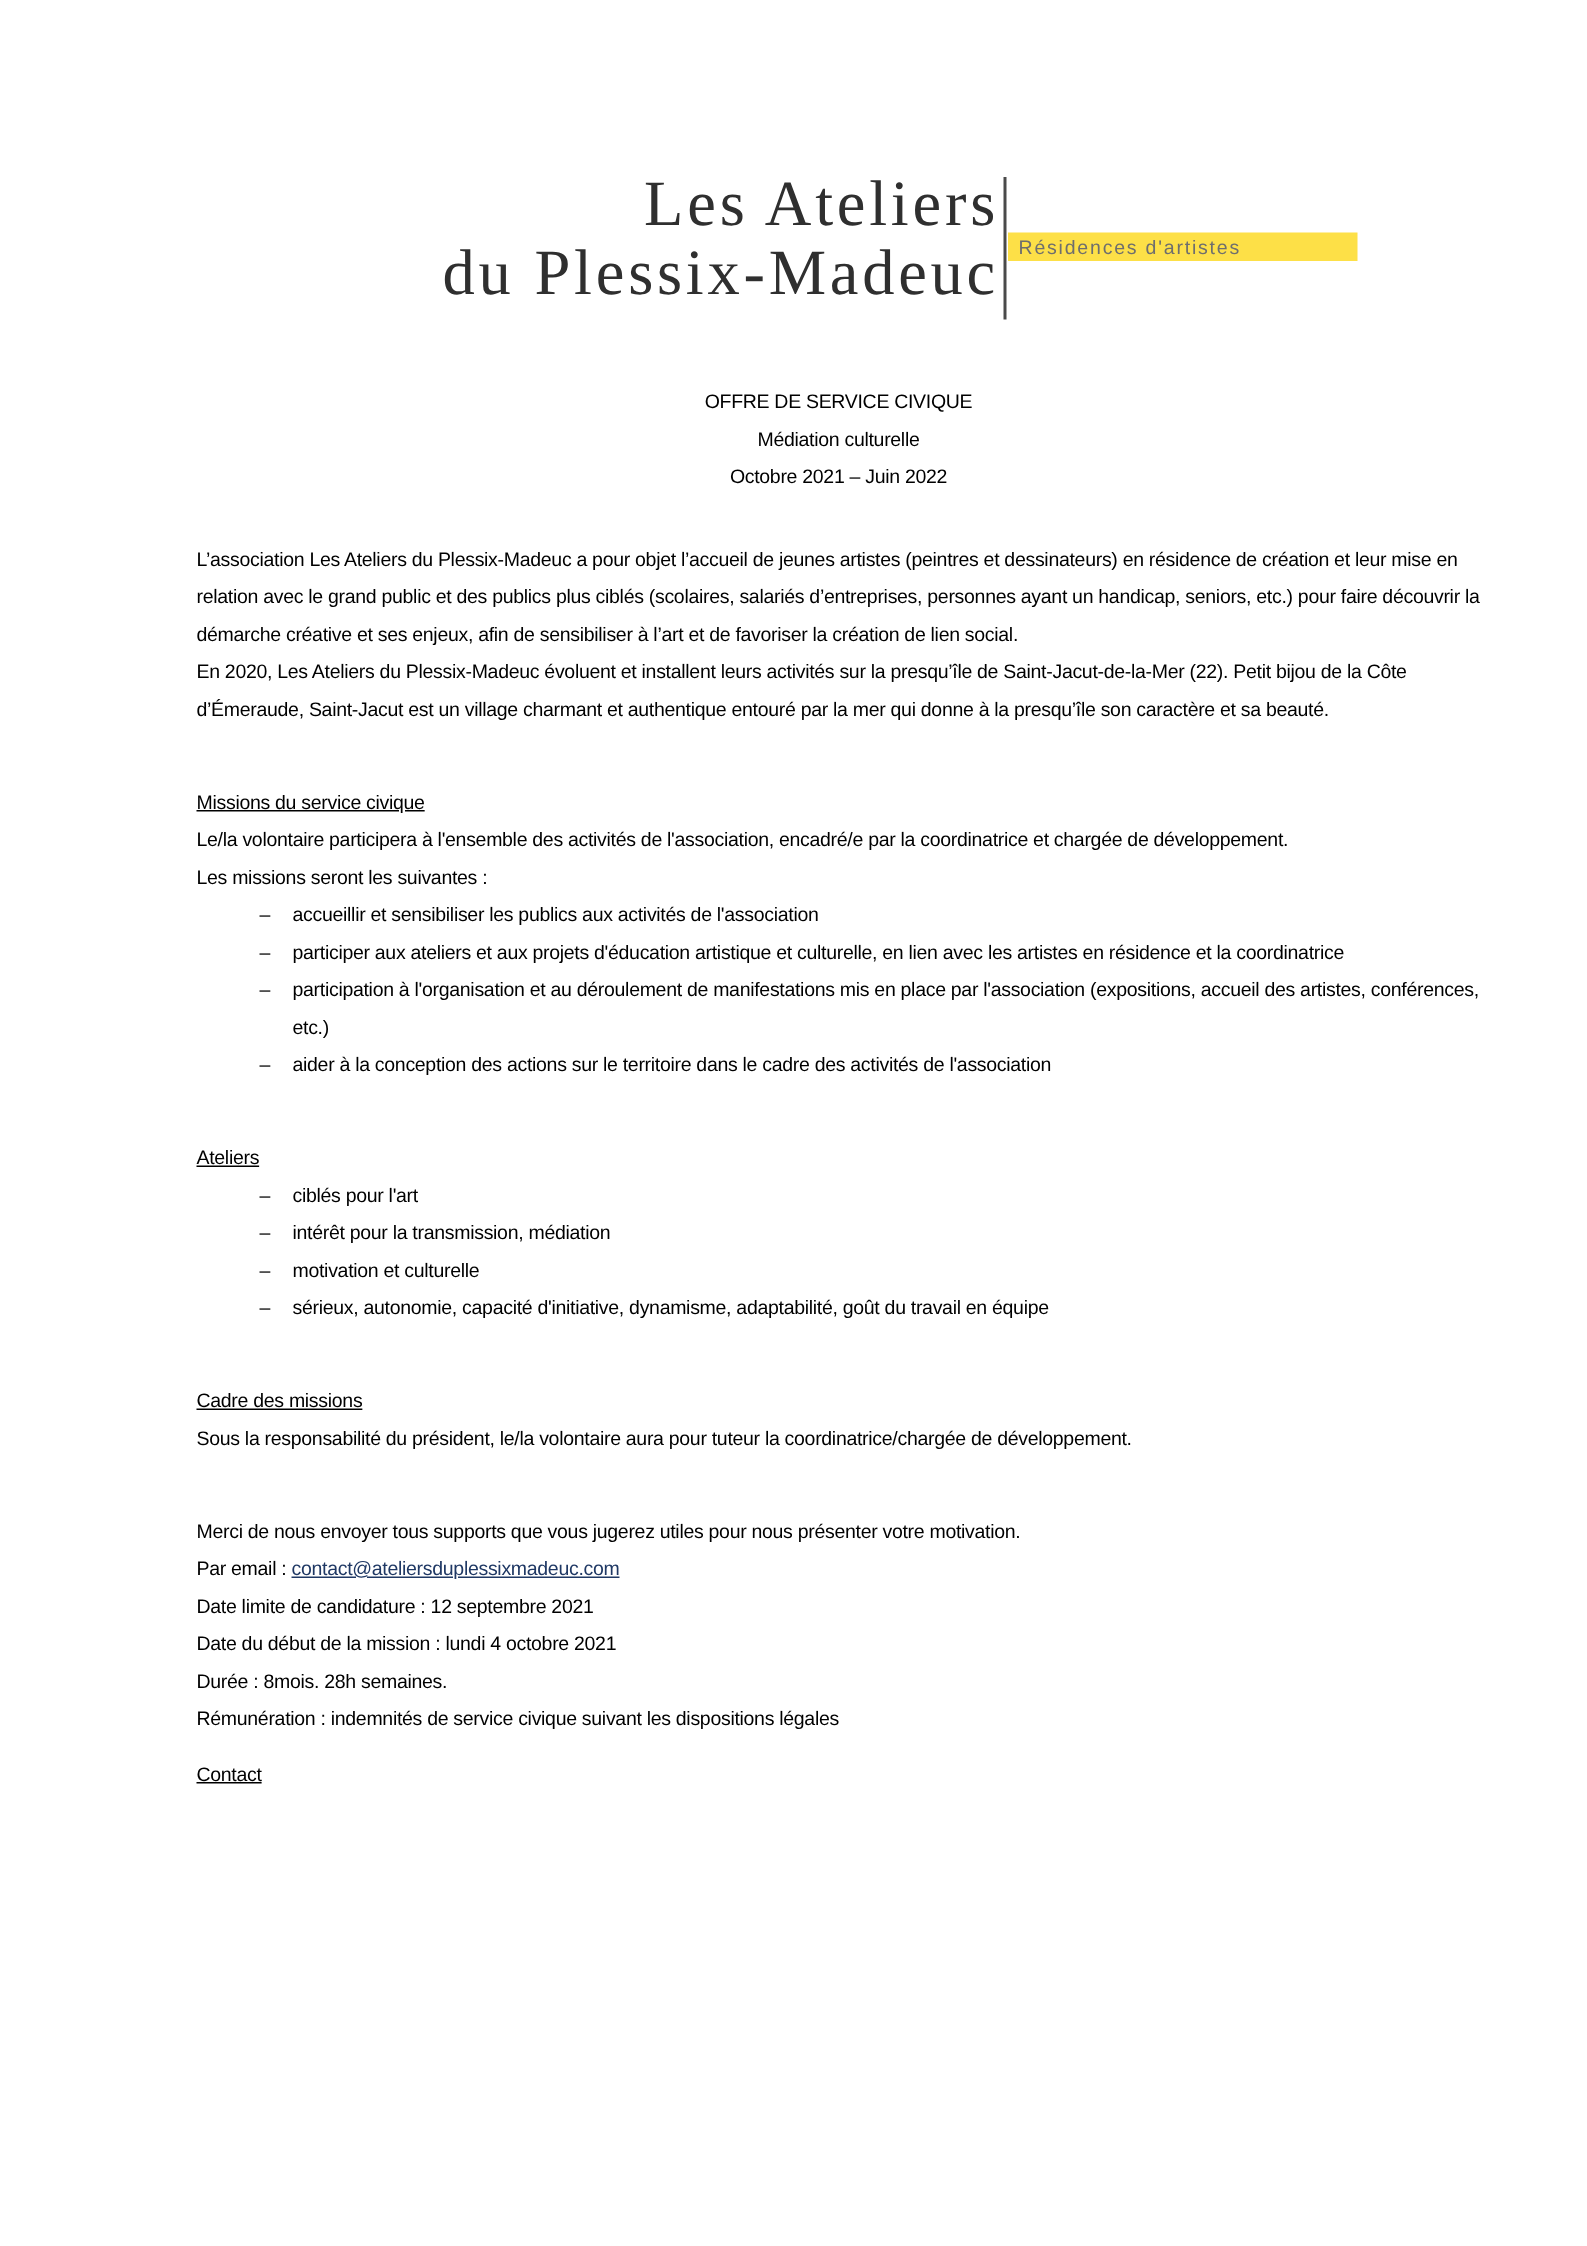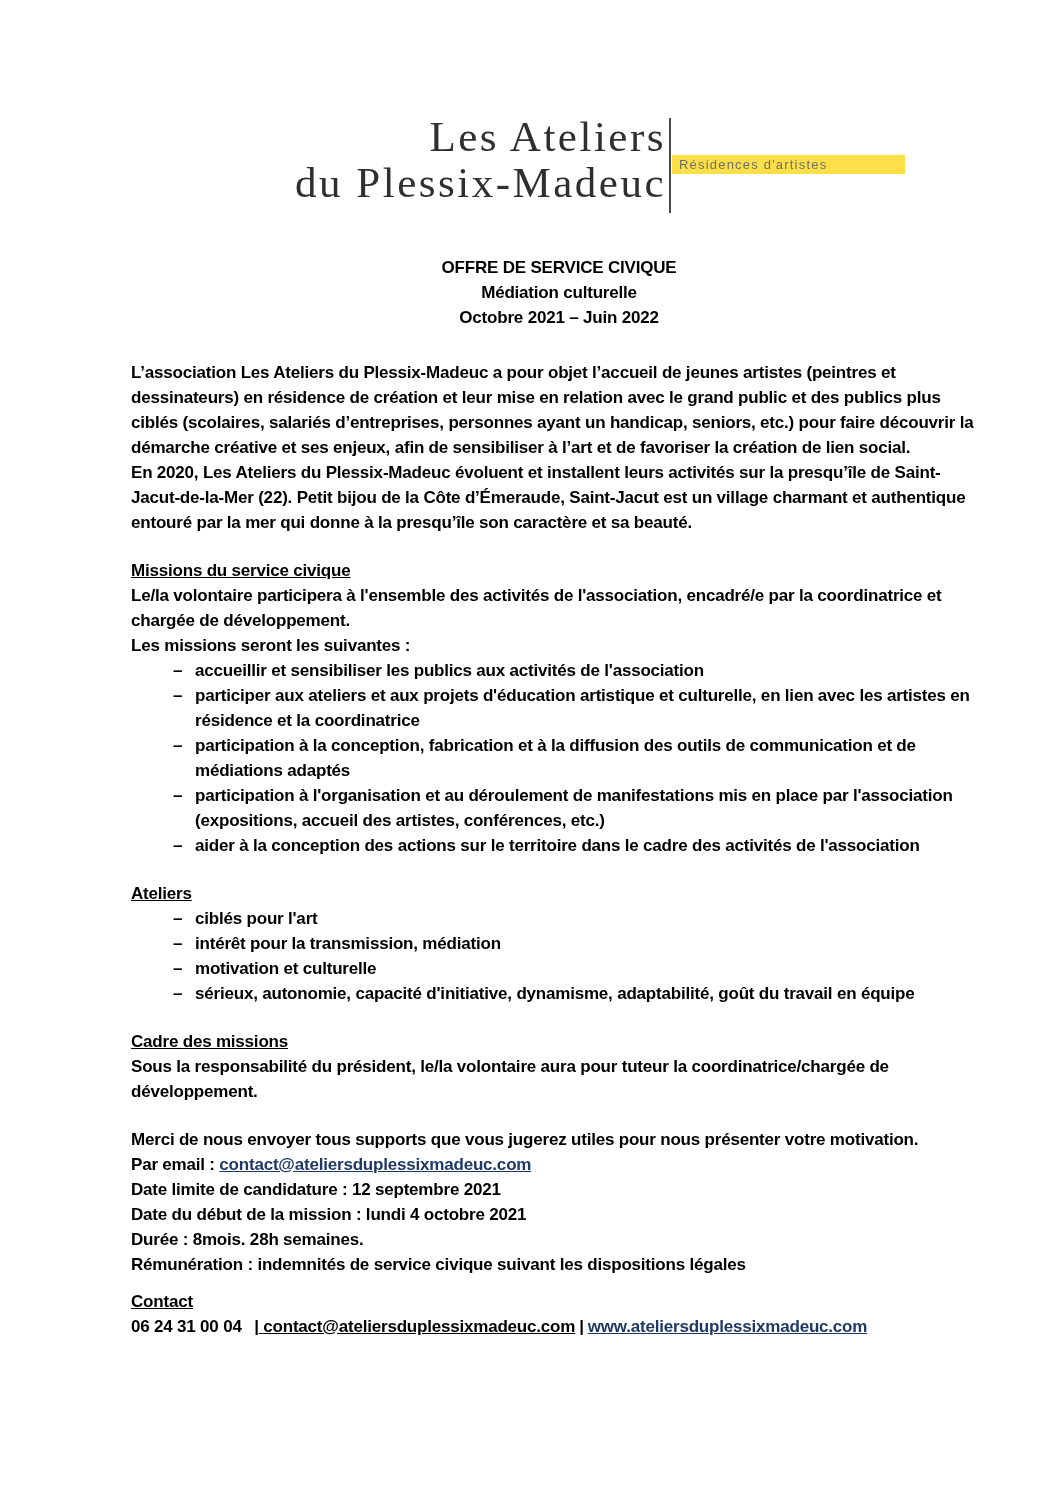--- a/index.html
+++ b/index.html
@@ -58,35 +58,35 @@
     color: #6e6e6e;
     padding-left: 7px;
     box-sizing: border-box;
     white-space: nowrap;
   }
 
   
   .doc {
     margin-left: 103px;
     width: 856px;
-    font-size: 17px;
-    font-weight: 700;
+    font-size: 13px;
+    font-weight: 400;
     line-height: 25px;
     letter-spacing: -0.2px;
   }
   .title-block {
     margin-top: 25px;
     text-align: center;
   }
   .title-block div { margin: 0; }
 
   .intro { margin-top: 30px; }
   p { margin: 0; }
 
-  .section { margin-top: 23px; }
+  .section { margin-top: 37px; }
   .section-tight { margin-top: 12px; }
   .heading {
     text-decoration: underline;
   }
   ul.dash-list {
     margin: 0;
     padding: 0;
     list-style: none;
   }
   ul.dash-list li {
@@ -138,21 +138,20 @@
       <p>En 2020, Les Ateliers du Plessix-Madeuc évoluent et installent leurs activités sur la presqu’île de Saint-Jacut-de-la-Mer (22). Petit bijou de la Côte d’Émeraude, Saint-Jacut est un village charmant et authentique entouré par la mer qui donne à la presqu’île son caractère et sa beauté.</p>
     </div>
 
     <div class="section">
       <div class="heading">Missions du service civique</div>
       <p>Le/la volontaire participera à l'ensemble des activités de l'association, encadré/e par la coordinatrice et chargée de développement.</p>
       <p>Les missions seront les suivantes :</p>
       <ul class="dash-list">
         <li>accueillir et sensibiliser les publics aux activités de l'association</li>
         <li>participer aux ateliers et aux projets d'éducation artistique et culturelle, en lien avec les artistes en résidence et la coordinatrice</li>
-        <li>participation à la conception, fabrication et à la diffusion des outils de communication et de médiations adaptés</li>
         <li>participation à l'organisation et au déroulement de manifestations mis en place par l'association (expositions, accueil des artistes, conférences, etc.)</li>
         <li>aider à la conception des actions sur le territoire dans le cadre des activités de l'association</li>
       </ul>
     </div>
 
     <div class="section">
       <div class="heading">Ateliers</div>
       <ul class="dash-list">
         <li>ciblés pour l'art</li>
         <li>intérêt pour la transmission, médiation</li>
@@ -170,17 +169,16 @@
       <p>Merci de nous envoyer tous supports que vous jugerez utiles pour nous présenter votre motivation.</p>
       <p><span>Par email : </span><a class="link-navy">contact@ateliersduplessixmadeuc.com</a></p>
       <p>Date limite de candidature : 12 septembre 2021</p>
       <p>Date du début de la mission : lundi 4 octobre 2021</p>
       <p>Durée : 8mois. 28h semaines.</p>
       <p>Rémunération : indemnités de service civique suivant les dispositions légales</p>
     </div>
 
     <div class="section-tight">
       <div class="heading">Contact</div>
-      <p><span>06 24 31 00 04</span><span class="sep"> </span><a class="link-black"><span>|</span> <span>contact@ateliersduplessixmadeuc.com</span></a><span class="sep">|</span><a class="link-navy">www.ateliersduplessixmadeuc.com</a></p>
     </div>
 
   </main>
 </div>
 
 </body></html>

